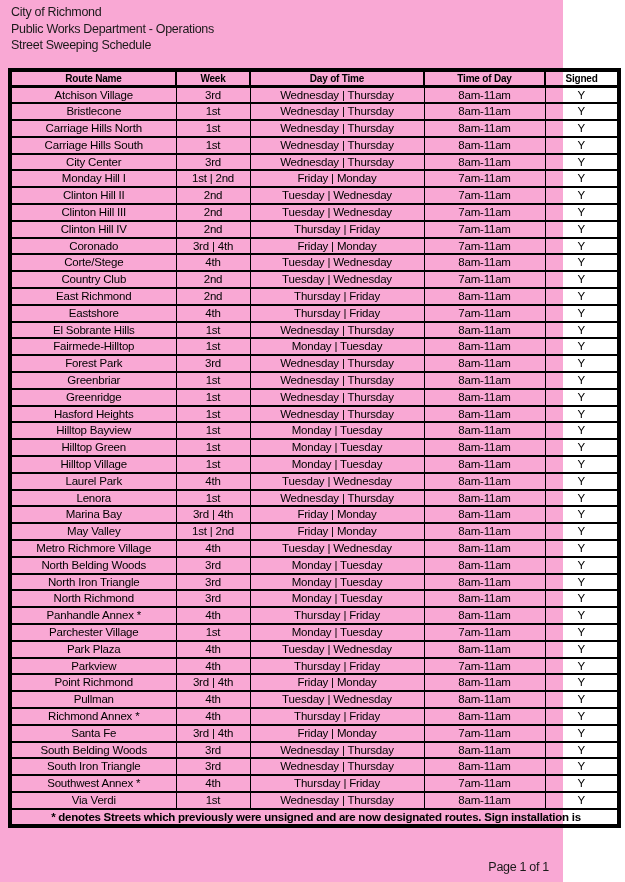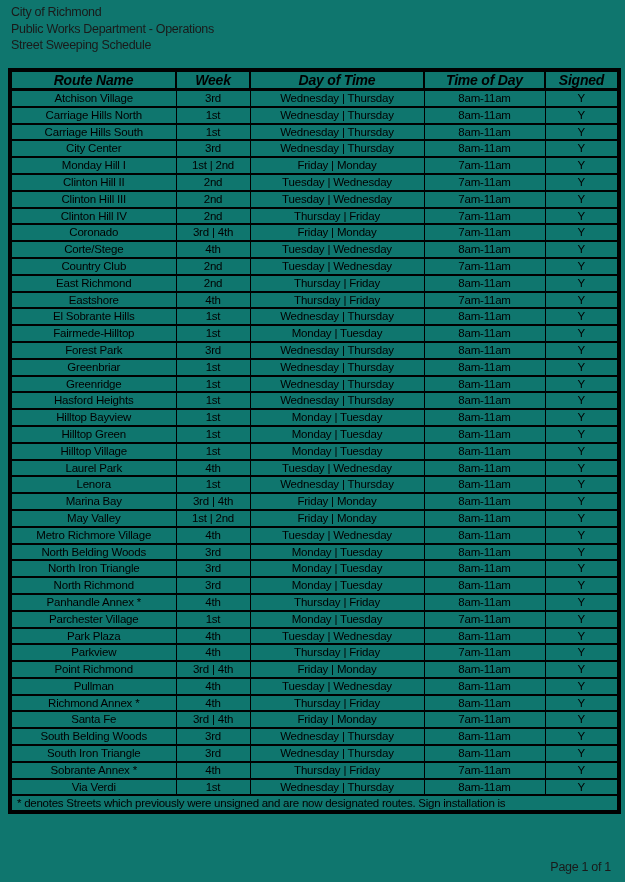--- a/index.html
+++ b/index.html
@@ -6,23 +6,23 @@
   html, body { background: #ffffff; }
   body {
     width: 625px;
     height: 882px;
     font-family: "Liberation Sans", sans-serif;
     color: #000000;
     position: relative;
     overflow: hidden;
   }
   .page {
-    width: 625px;
+    width: 563px;
     height: 882px;
-    background: #0f766e;
+    background: #f9a8d4;
     position: relative;
   }
   .doc-header {
     position: absolute;
     top: 4px;
     left: 11px;
     font-size: 12.5px;
     line-height: 16.5px;
     letter-spacing: -0.3px;
     color: #1a1a1a;
@@ -38,42 +38,41 @@
   }
   table.schedule th, table.schedule td {
     padding: 0 2px;
     text-align: center;
     vertical-align: middle;
     overflow: hidden;
     white-space: nowrap;
   }
   table.schedule thead th {
     font-weight: bold;
-    font-size: 14px;
+    font-size: 10px;
     letter-spacing: -0.2px;
     height: 16px;
     border-bottom: 3px solid #000000;
     border-left: 2px solid #000000;
-    font-style: italic;
   }
   table.schedule thead th:first-child { border-left: none; }
   table.schedule tbody td {
     font-size: 11.5px;
     letter-spacing: -0.2px;
     height: 14.8px;
     line-height: 14.8px;
     border-bottom: 2px solid #000000;
     border-left: 1px solid #000000;
   }
   table.schedule tbody td:first-child { border-left: none; }
   table.schedule tfoot td {
-    font-weight: normal;
+    font-weight: bold;
     font-size: 11.5px;
     letter-spacing: -0.25px;
-    text-align: left;
+    text-align: center;
     height: 14px;
     line-height: 14px;
     padding-left: 5px;
     border-top: 1px solid #000000;
   }
   .page-num {
     position: absolute;
     top: 860px;
     right: 14px;
     font-size: 12.5px;
@@ -111,20 +110,27 @@
     </thead>
     <tbody>
         <tr>
           <td>Atchison Village</td>
           <td>3rd</td>
           <td>Wednesday | Thursday</td>
           <td>8am-11am</td>
           <td>Y</td>
         </tr>
         <tr>
+          <td>Bristlecone</td>
+          <td>1st</td>
+          <td>Wednesday | Thursday</td>
+          <td>8am-11am</td>
+          <td>Y</td>
+        </tr>
+        <tr>
           <td>Carriage Hills North</td>
           <td>1st</td>
           <td>Wednesday | Thursday</td>
           <td>8am-11am</td>
           <td>Y</td>
         </tr>
         <tr>
           <td>Carriage Hills South</td>
           <td>1st</td>
           <td>Wednesday | Thursday</td>
@@ -384,21 +390,21 @@
           <td>Y</td>
         </tr>
         <tr>
           <td>South Iron Triangle</td>
           <td>3rd</td>
           <td>Wednesday | Thursday</td>
           <td>8am-11am</td>
           <td>Y</td>
         </tr>
         <tr>
-          <td>Sobrante Annex *</td>
+          <td>Southwest Annex *</td>
           <td>4th</td>
           <td>Thursday | Friday</td>
           <td>7am-11am</td>
           <td>Y</td>
         </tr>
         <tr>
           <td>Via Verdi</td>
           <td>1st</td>
           <td>Wednesday | Thursday</td>
           <td>8am-11am</td>

